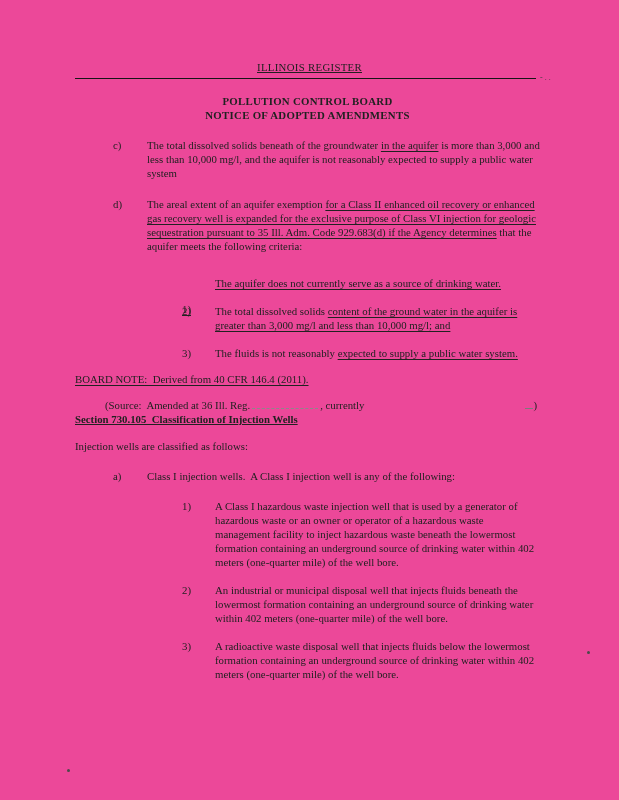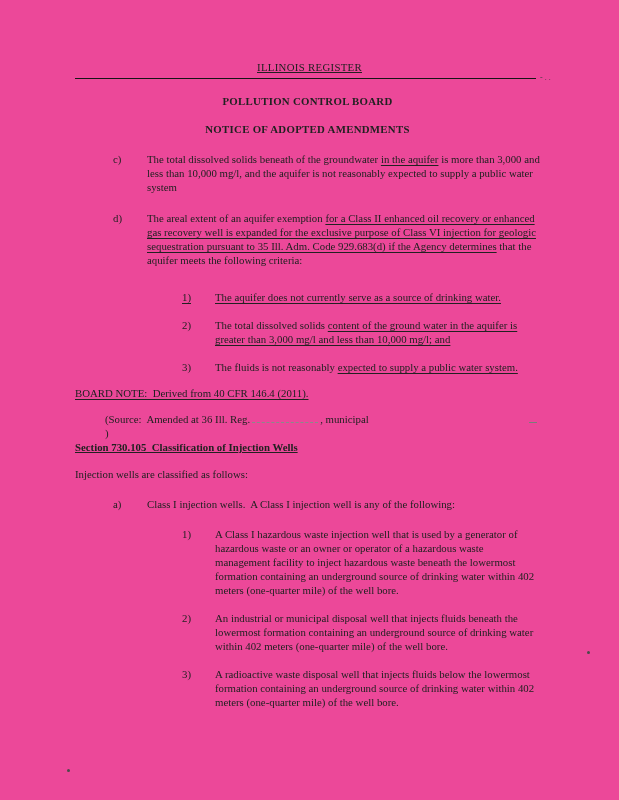--- a/index.html
+++ b/index.html
@@ -9,21 +9,21 @@
     height: 800px;
     margin: 0 auto;
     background: #ec4899;
     font-family: "Liberation Serif", "DejaVu Serif", serif;
     font-size: 10.8px;
     line-height: 14px;
     color: #212121;
     overflow: hidden;
     filter: blur(0.22px);
   }
-  .u { text-decoration: underline; text-decoration-thickness: 1px; text-underline-offset: 2px; }
+  .u { text-decoration: underline; text-decoration-thickness: 1px; text-underline-offset: 2px; margin-top: 26px; }
 
   
   .header-title {
     position: absolute; top: 60px; left: 0; width: 619px;
     text-align: center; letter-spacing: 0.3px;
   }
   .header-title span { text-decoration: underline; }
   .header-rule {
     position: absolute; top: 78px; left: 75px; width: 461px;
     border-top: 1.5px solid #161616;
@@ -31,21 +31,21 @@
   .page-mark {
     position: absolute; top: 71px; left: 540px;
     font-size: 8px; color: #3c3c3c; letter-spacing: 2px;
   }
 
   
   .body-flow { padding: 94px 79px 0 75px; }
   .center { text-align: center; letter-spacing: 0.3px; margin: 0; font-weight: bold; }
   .p { margin: 0; }
 
-  .notice-title { margin-top: 14px; }
+  .notice-title { }
 
   .item { position: relative; padding-left: 72px; }
   .item .lbl { position: absolute; left: 38px; top: 0; }
   .subitem { position: relative; padding-left: 140px; }
   .subitem .lbl { position: absolute; left: 107px; top: 0; }
 
   .item-c { margin-top: 16px; }
   .item-d { margin-top: 17px; }
   .crit-1 { margin-top: 23px; }
   .crit-2 { margin-top: 14px; }
@@ -109,21 +109,21 @@
       <span class="txt"><span>The total dissolved solids </span><span class="u">content of the ground water in the aquifer is greater than 3,000 mg/l and less than 10,000 mg/l; and</span></span>
     </div>
 
     <div class="subitem p crit-3">
       <span class="lbl">3)</span>
       <span class="txt"><span>The fluids is not reasonably </span><span class="u">expected to supply a public water system.</span></span>
     </div>
 
     <p class="p board-note"><span class="u">BOARD NOTE:&nbsp; Derived from 40 CFR 146.4 (2011).</span></p>
 
-    <p class="p source-line"><span>(Source:&nbsp; Amended at 36 Ill. Reg.</span><span class="blank1"></span><span>, municipal</span><span class="gap2"></span><span class="blank2"></span><span>)</span></p>
+    <p class="p source-line"><span>(Source:&nbsp; Amended at 36 Ill. Reg.</span><span class="blank1"></span><span>, currently</span><span class="gap2"></span><span class="blank2"></span><span>)</span></p>
 
     <p class="p sec-heading">Section 730.105&nbsp; Classification of Injection Wells</p>
 
     <p class="p sec-intro">Injection wells are classified as follows:</p>
 
     <div class="item p item-a">
       <span class="lbl">a)</span>
       <span class="txt"><span>Class I injection wells.&nbsp; A Class I injection well is any of the following:</span></span>
     </div>
 

